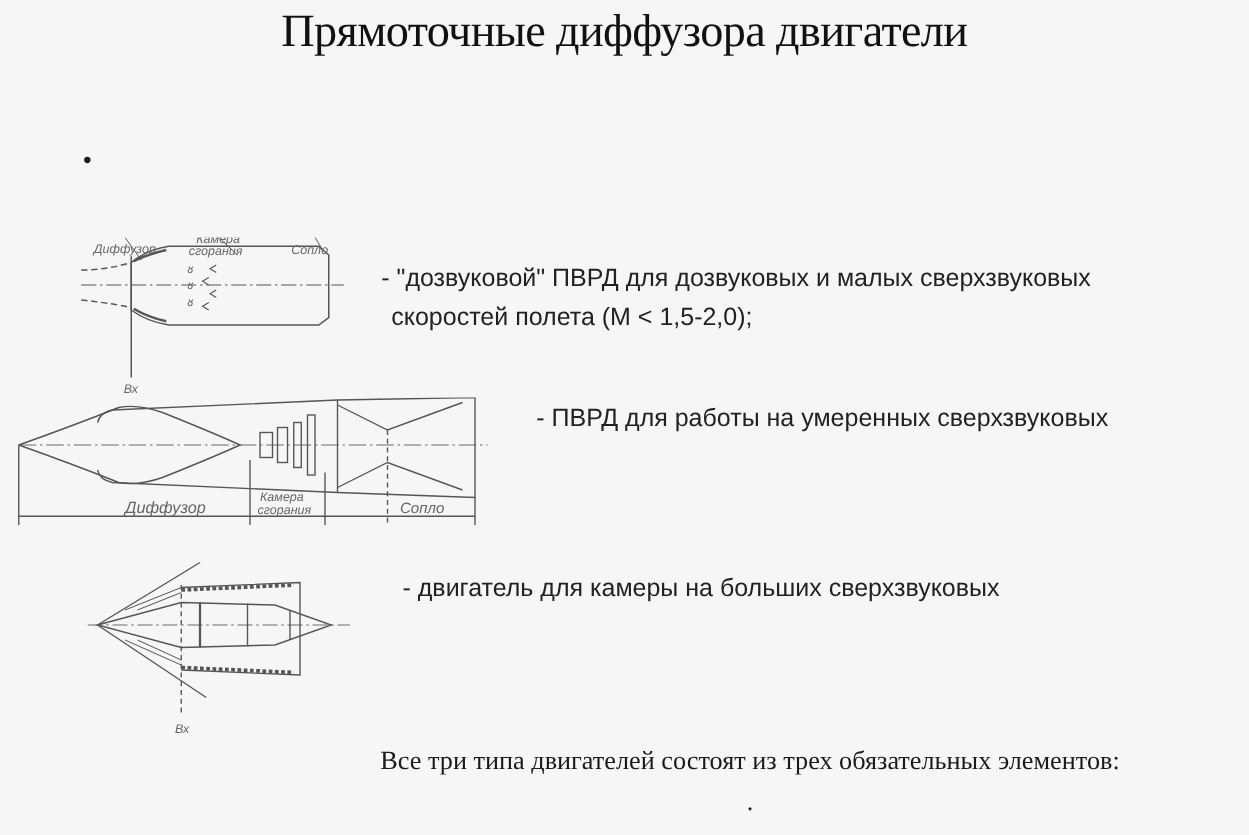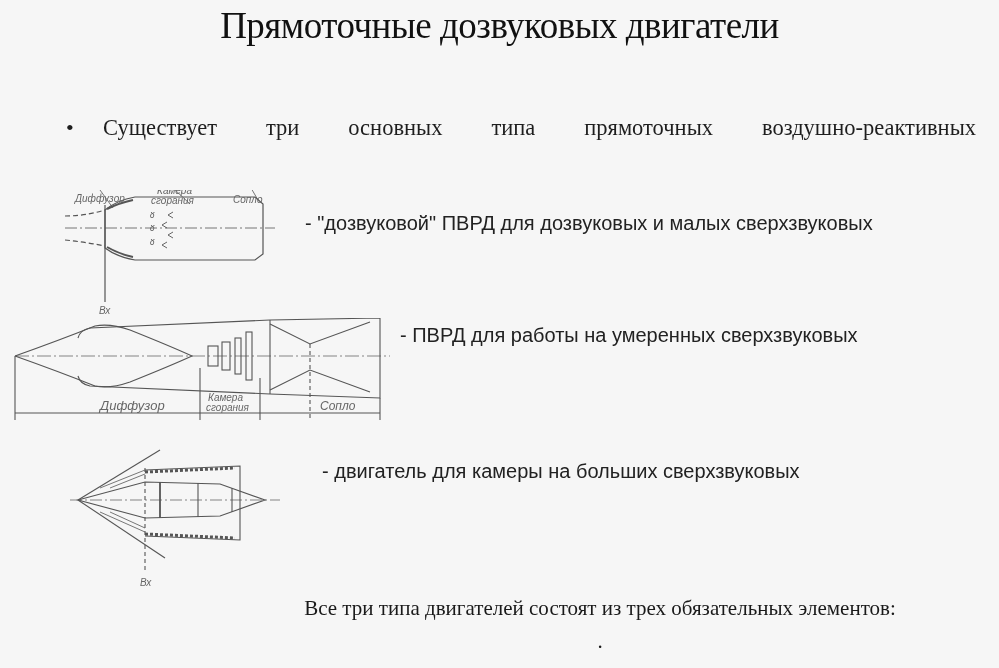--- a/index.html
+++ b/index.html
@@ -39,26 +39,25 @@
   }
   .summary span { display: block; white-space: nowrap; text-align: center; }
   .summary .bold { font-weight: bold; }
   .summary .bold .period { font-weight: normal; }
 </style>
 </head>
 <body>
 
 <div>
 
-  <div class="title">Прямоточные дозвуковых двигатели</div>
+  <div class="title">Прямоточные диффузора двигатели</div>
 
   <div class="bullet-block">
     <span class="bullet-dot">•</span>
     <div class="bullet-text">
-      <span class="l1">Существует три основных типа прямоточных воздушно-реактивных</span>
     </div>
   </div>
 
   <div class="diagram" style="left:55px; top:190px;">
     <svg width="230" height="125" viewBox="0 0 230 125">
       <g stroke="#555" fill="none" stroke-width="1.2">
         <path d="M10 26 Q30 26 50 20" stroke-dasharray="5,3"></path>
         <path d="M10 50 Q30 52 50 56" stroke-dasharray="5,3"></path>
         <line x1="10" y1="38" x2="220" y2="38" stroke-dasharray="12,3,2,3" stroke-width="0.8"></line>
         <path d="M50 20 Q62 10 80 7 L200 7 L208 14 L208 64 L200 70 L80 70 Q62 67 50 58 Z"></path>
@@ -76,20 +75,21 @@
       <text x="20" y="-2" transform="translate(0,14)">Диффузор</text>
       <text x="102" y="4">Камера</text>
       <text x="96" y="14">сгорания</text>
       <text x="178" y="13">Сопло</text>
       <text x="44" y="124">Вх</text>
     </svg>
   </div>
 
   <div class="engine-desc" style="left:305px; top:208px;">
     <span> - "дозвуковой" ПВРД для дозвуковых и малых сверхзвуковых</span>
+    <span style="padding-left:8px">скоростей полета (М &lt; 1,5-2,0);</span>
   </div>
 
   <div class="diagram" style="left:10px; top:318px;">
     <svg width="385" height="105" viewBox="0 0 385 105">
       <g stroke="#555" fill="none" stroke-width="1.1">
         <line x1="5" y1="38" x2="380" y2="38" stroke-dasharray="14,3,2,3" stroke-width="0.7"></line>
         <path d="M5 38 Q50 22 85 8 Q100 5 120 12 Q160 28 182 38 Q160 48 120 64 Q100 71 85 68 Q50 54 5 38"></path>
         <path d="M68 20 Q70 12 80 10 L260 2 L370 0 L370 80 L260 76 L80 68 Q70 66 68 58"></path>
         <rect x="198" y="28" width="10" height="20"></rect>
         <rect x="212" y="24" width="8" height="28"></rect>
@@ -105,21 +105,21 @@
         <line x1="370" y1="80" x2="370" y2="102"></line>
         <line x1="5" y1="95" x2="370" y2="95"></line>
       </g>
       <text x="90" y="92" style="font-size:13px">Диффузор</text>
       <text x="198" y="83">Камера</text>
       <text x="196" y="93">сгорания</text>
       <text x="310" y="92" style="font-size:12px">Сопло</text>
     </svg>
   </div>
 
-  <div class="engine-desc" style="left:400px; top:320px;">
+  <div class="engine-desc" style="left:429px; top:320px;">
     <span>- ПВРД для работы на умеренных сверхзвуковых</span>
   </div>
 
   <div class="diagram" style="left:70px; top:448px;">
     <svg width="220" height="140" viewBox="0 0 220 140">
       <g stroke="#555" fill="none" stroke-width="1.1">
         <line x1="0" y1="52" x2="210" y2="52" stroke-dasharray="12,3,2,3" stroke-width="0.7"></line>
         <line x1="8" y1="52" x2="90" y2="2"></line>
         <line x1="8" y1="52" x2="95" y2="110"></line>
         <path d="M8 52 L75 34 L150 36 L195 52 L150 68 L75 70 Z"></path>

